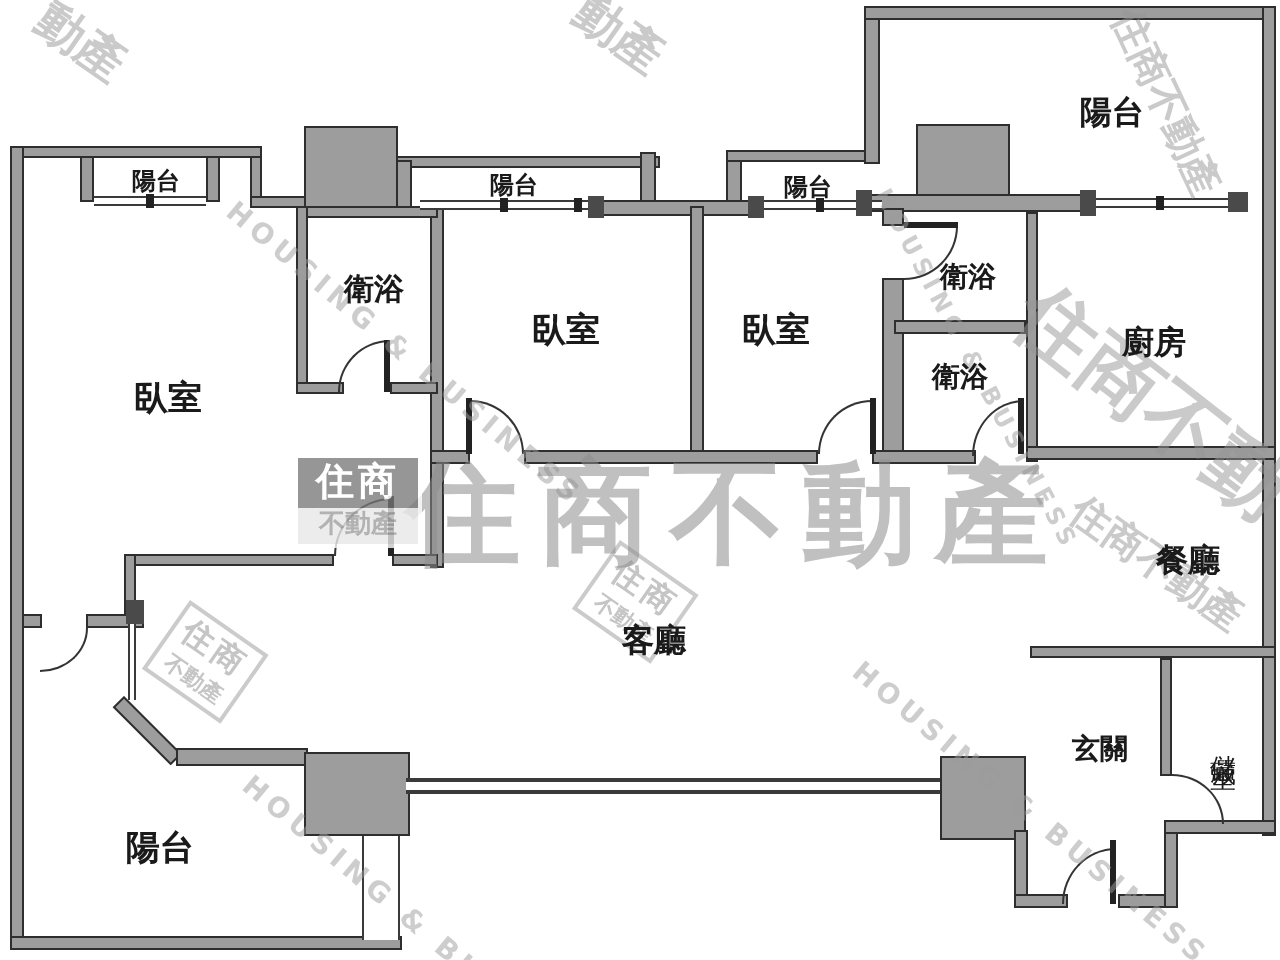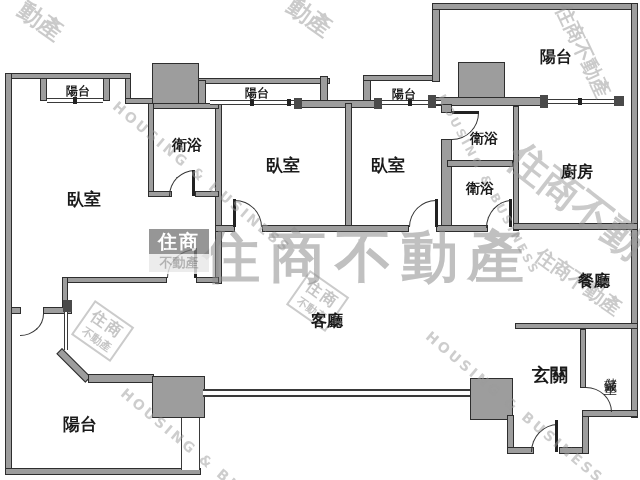--- a/index.html
+++ b/index.html
@@ -157,17 +157,17 @@
   <div class="lbl" style="left:257px;top:93px;font-size:12px;">陽台</div>
   <div class="lbl" style="left:283px;top:165px;font-size:17px;">臥室</div>
   <div class="lbl" style="left:404px;top:94px;font-size:12px;">陽台</div>
   <div class="lbl" style="left:388px;top:165px;font-size:17px;">臥室</div>
   <div class="lbl" style="left:484px;top:139px;font-size:14px;">衛浴</div>
   <div class="lbl" style="left:480px;top:189px;font-size:14px;">衛浴</div>
   <div class="lbl" style="left:556px;top:57px;font-size:16px;">陽台</div>
   <div class="lbl" style="left:577px;top:172px;font-size:16px;">廚房</div>
   <div class="lbl" style="left:594px;top:281px;font-size:16px;">餐廳</div>
   <div class="lbl" style="left:327px;top:321px;font-size:16px;">客廳</div>
-  <div class="lbl" style="left:550px;top:375px;font-size:18px;">玄關</div>
+  <div class="lbl" style="left:550px;top:375px;font-size:14px;">玄關</div>
   <div class="vlbl" style="left:610px;top:370px;font-size:13px;">儲藏室</div>
   <div class="lbl" style="left:80px;top:424px;font-size:17px;">陽台</div>
 
 </div>
 
 </body></html>

